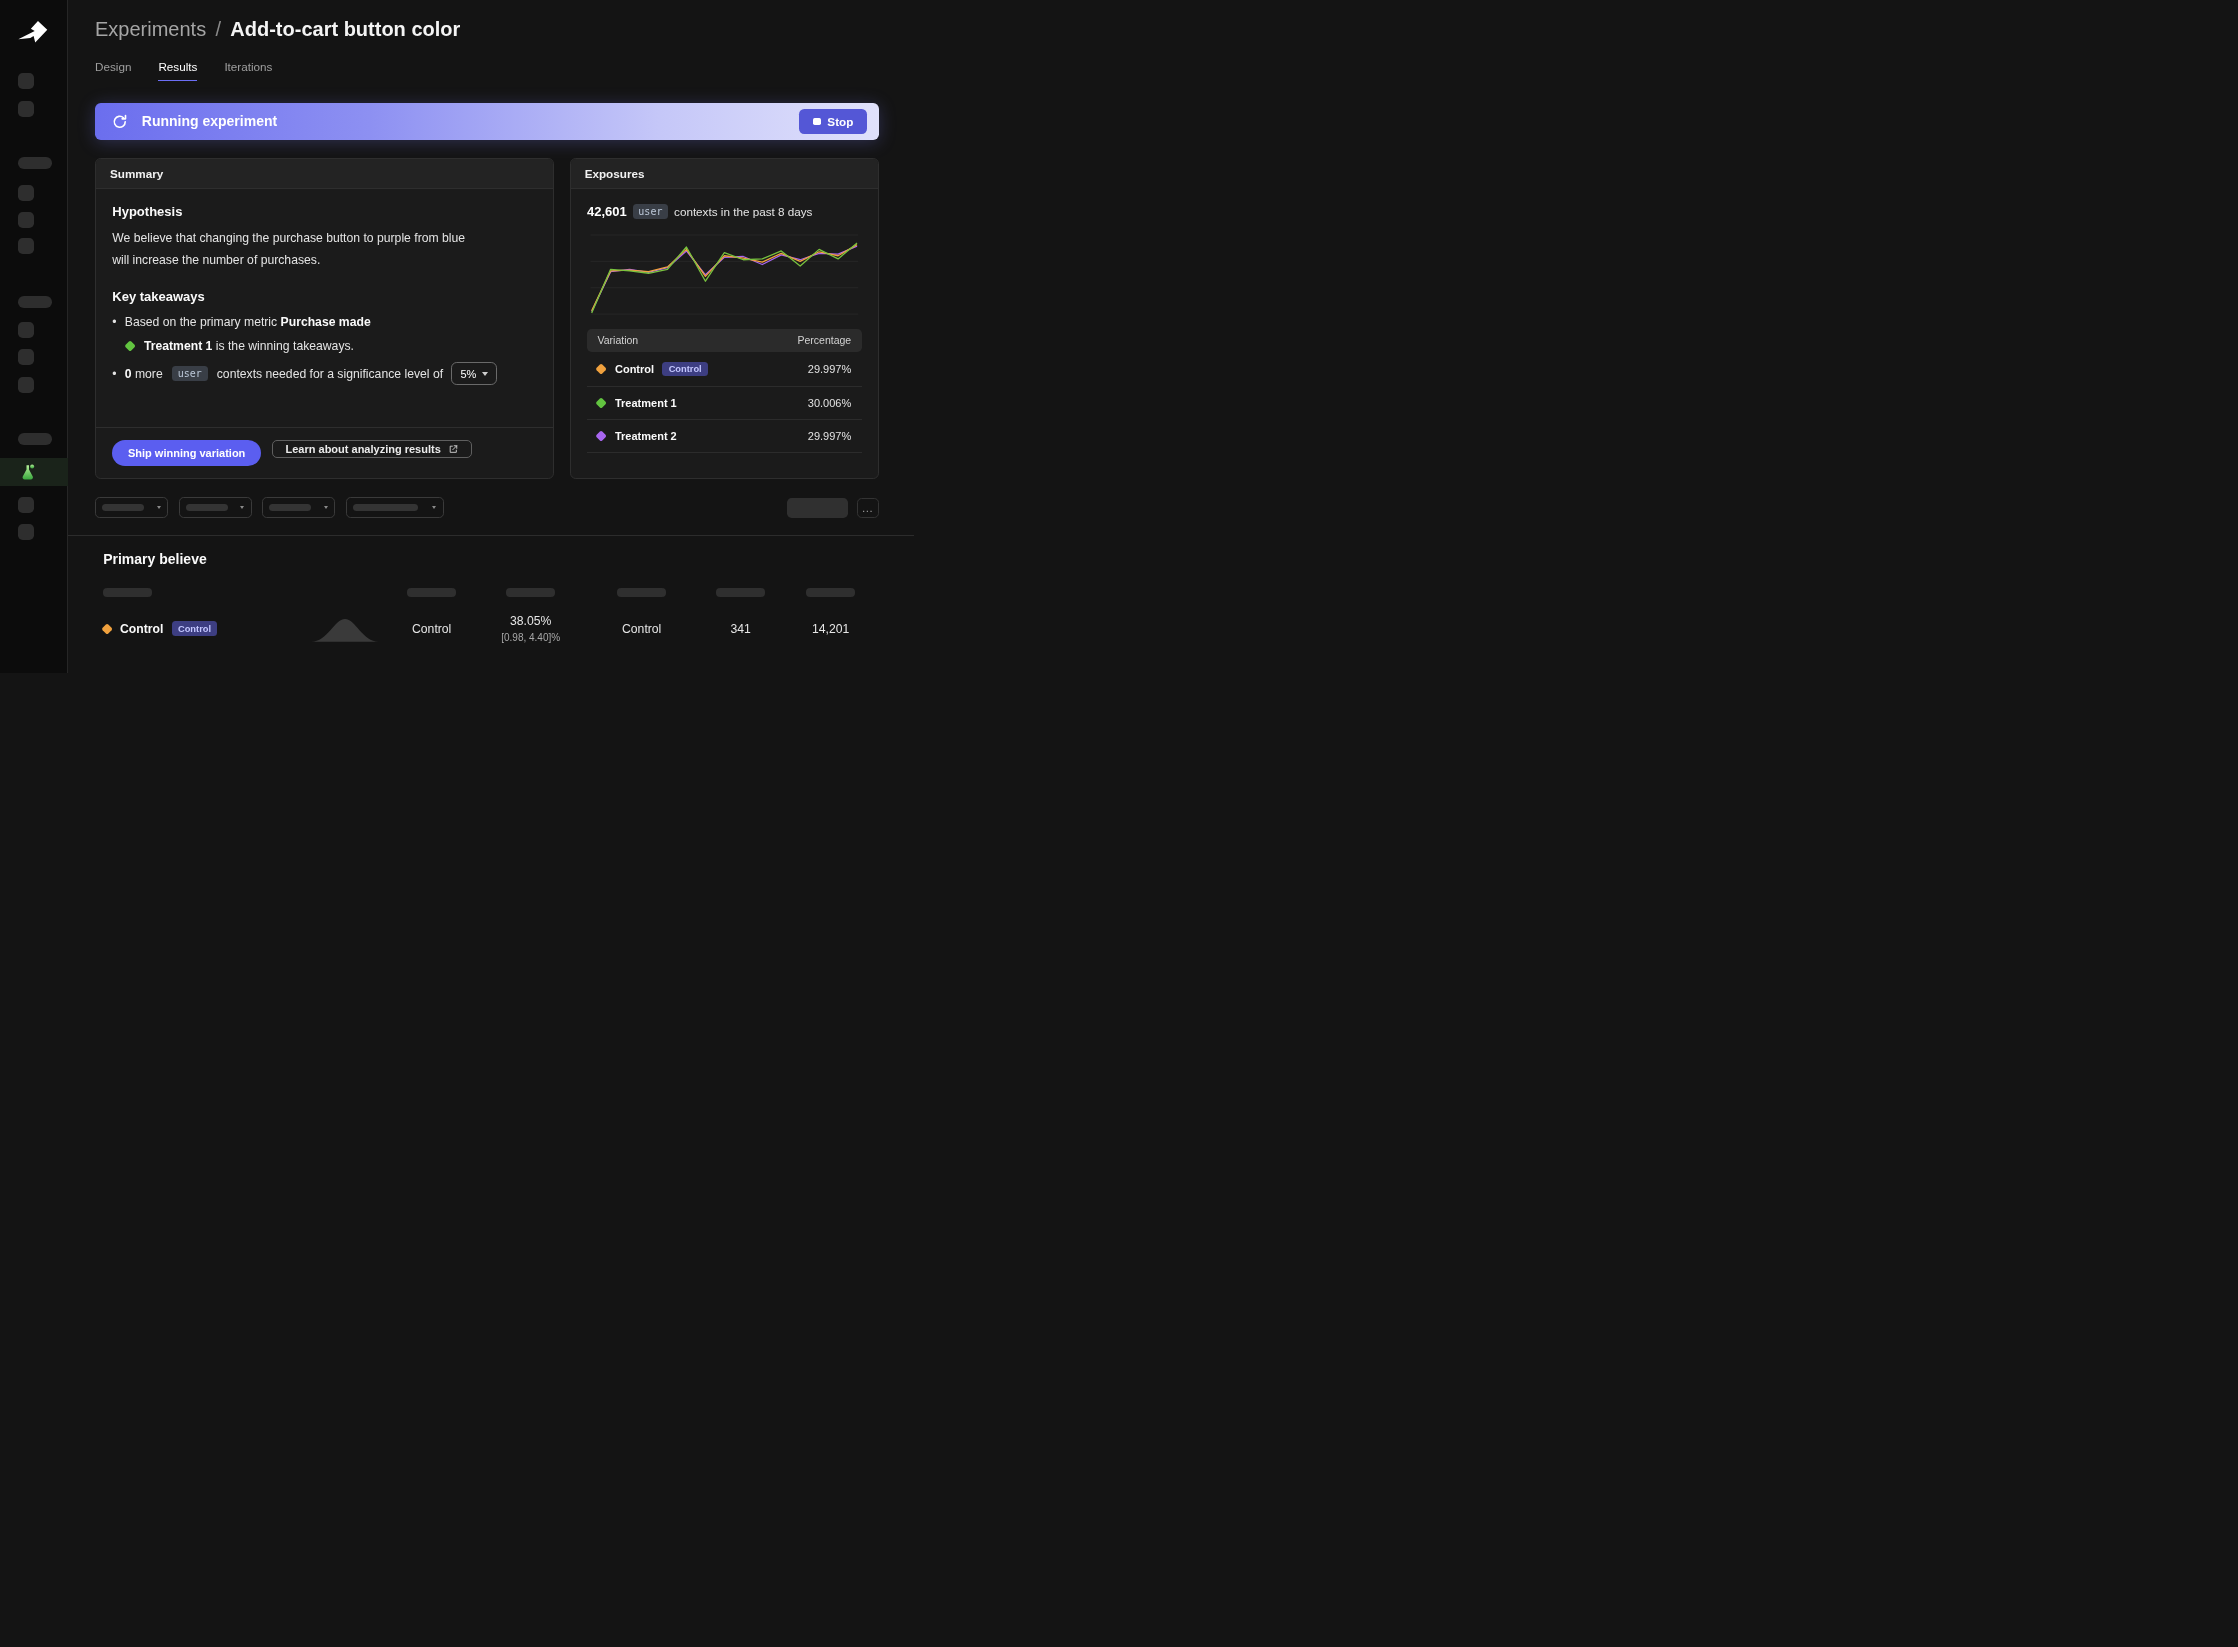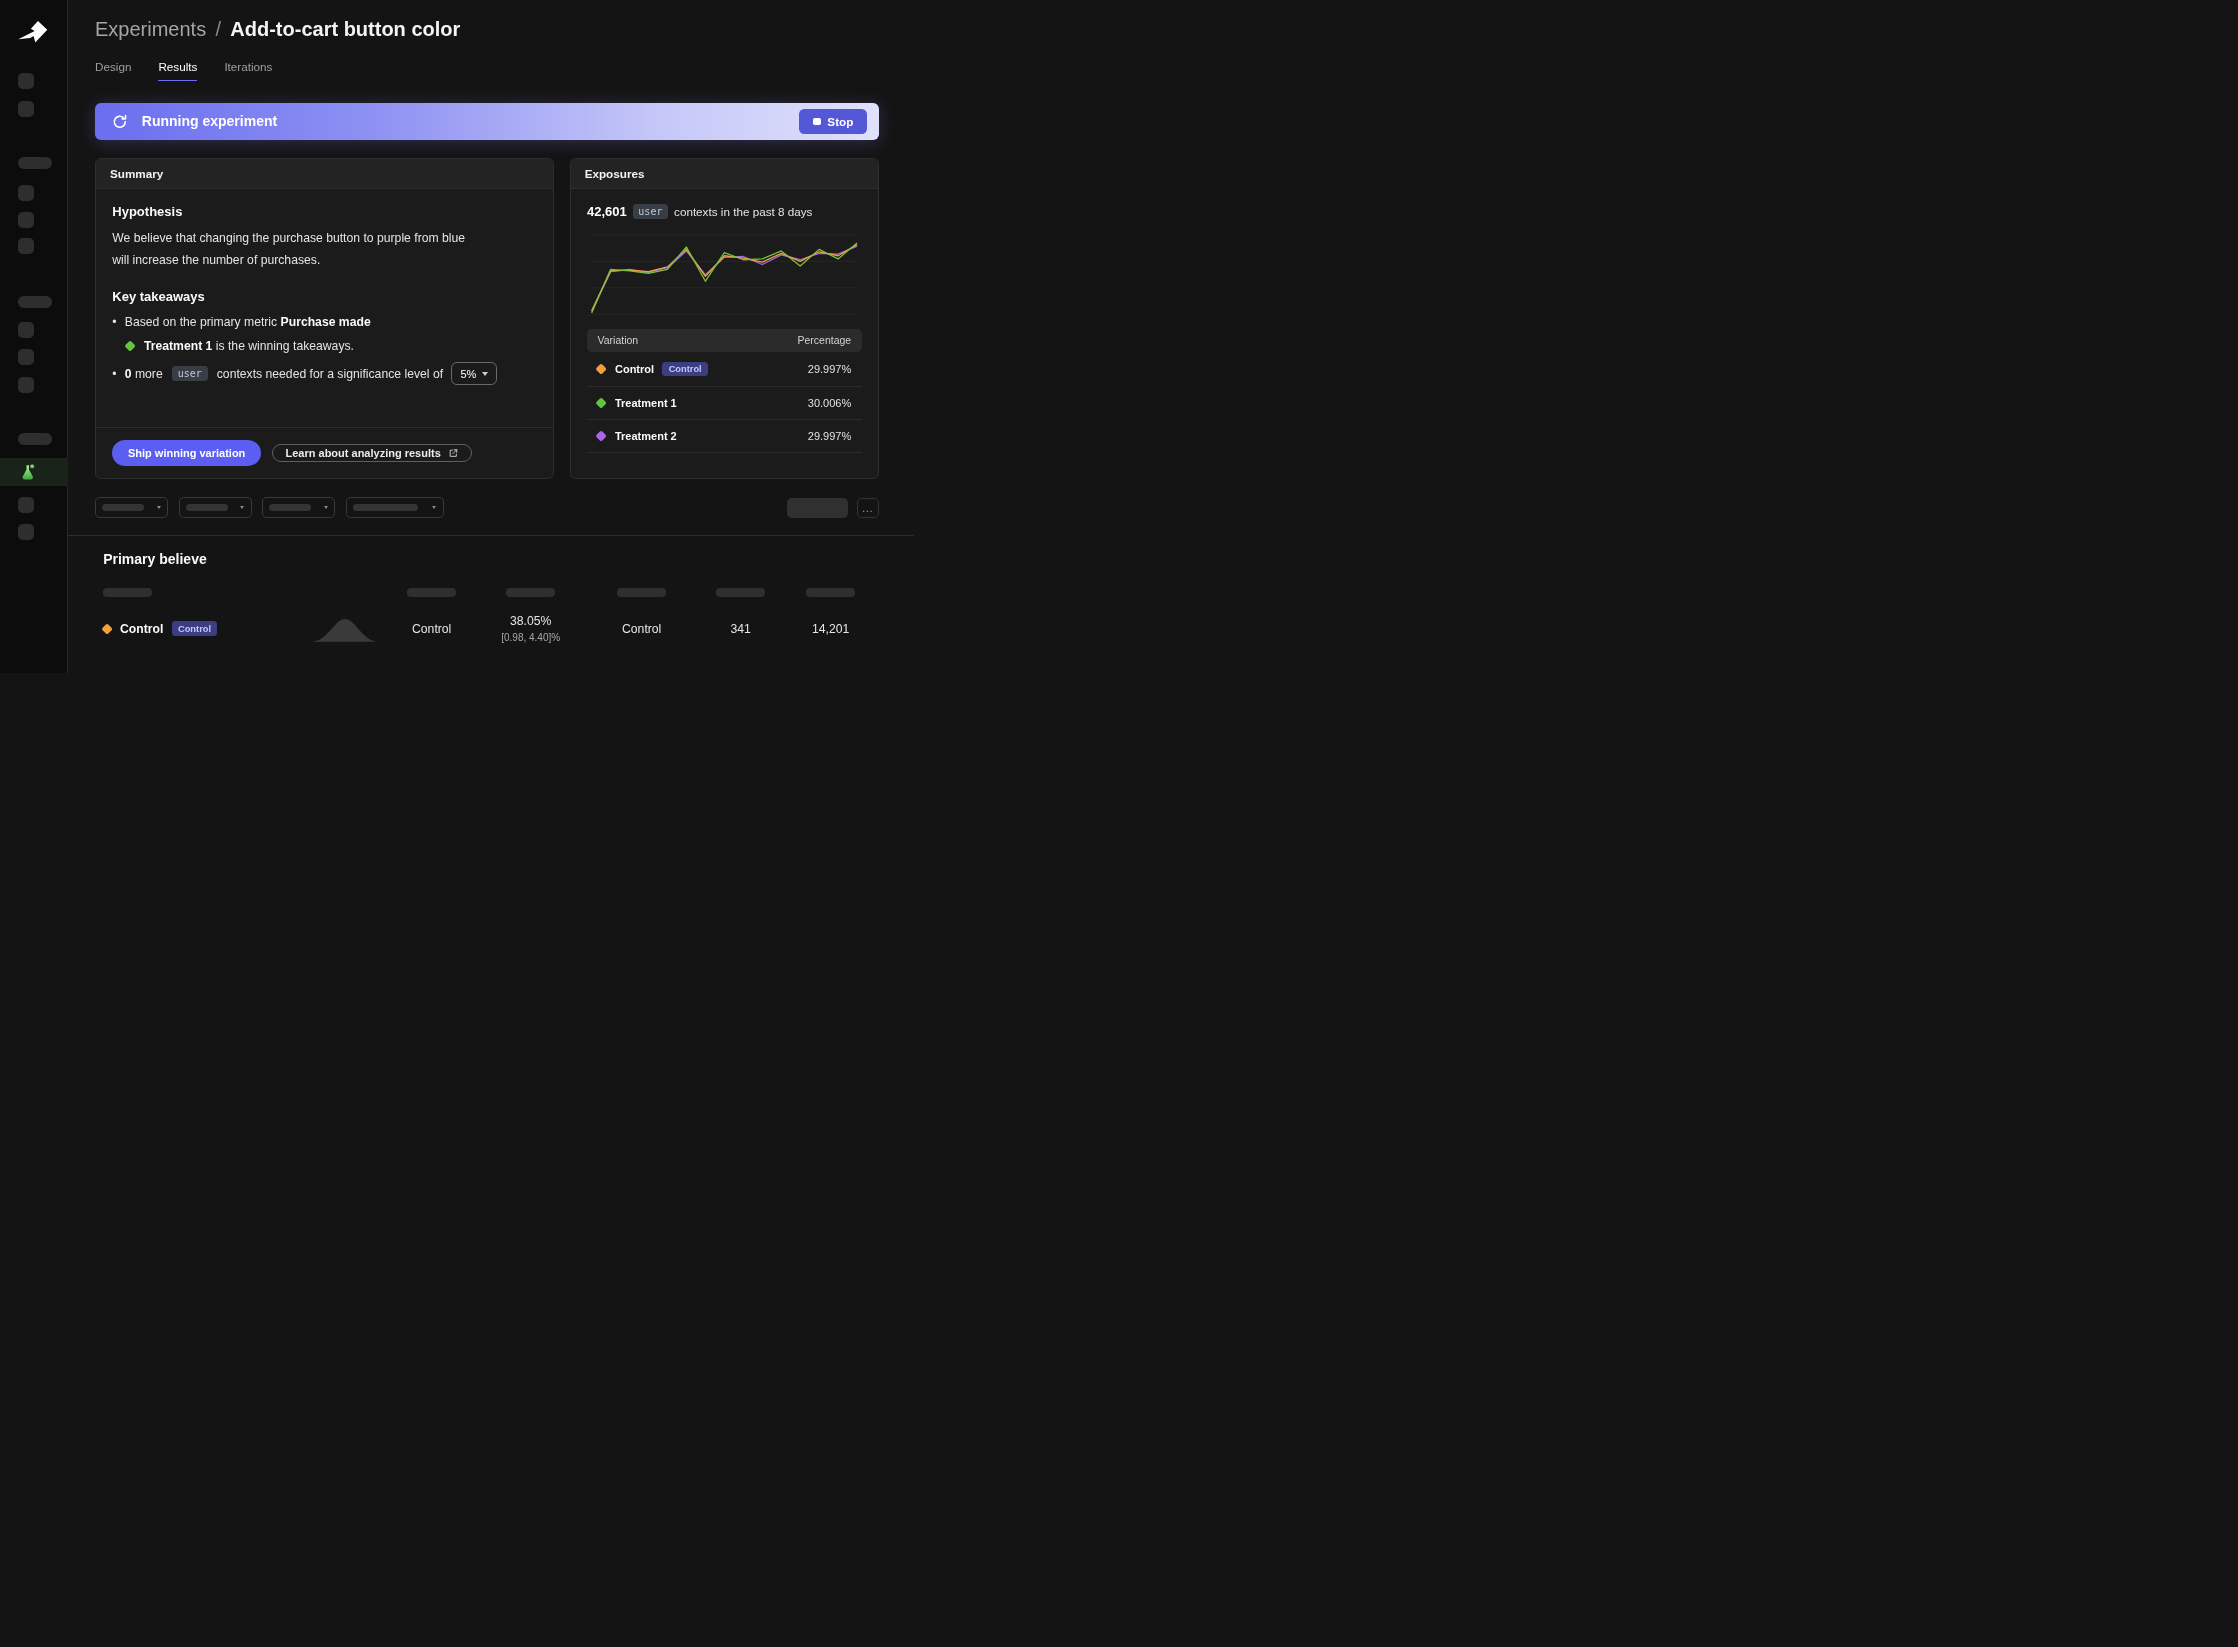--- a/index.html
+++ b/index.html
@@ -80,30 +80,30 @@
     font-family:"DejaVu Sans Mono", monospace; font-size:10px; color:#bcc8d8;
     background:#393e46; border-radius:3.5px; padding:1.7px 5.8px; margin:0 5.8px;
   }
   .sig-select {
     display:inline-flex; align-items:center; gap:5.2px; margin-left:8.2px;
     border:0.6px solid #6a6a6a; border-radius:5.8px; padding:4.7px 8.2px;
     font-size:11px; color:#fff; cursor:pointer;
   }
   .chev { width:0; height:0; border-left:3.5px solid transparent; border-right:3.5px solid transparent; border-top:4.1px solid #cfcfcf; }
   .card-footer {
-    border-top:0.6px solid #2e2e2e; padding:11.7px 16.3px; display:flex; gap:10.5px; align-items:center;margin-top:21px;
+    border-top:0.6px solid #2e2e2e; padding:11.7px 16.3px; display:flex; gap:10.5px; align-items:flex-start;margin-top:21px;
   }
   .btn { font-family:inherit; font-size:11px; cursor:pointer; }
   .btn.primary {
     background:#5b5ef0; color:#fff; font-weight:600; border:none;
     border-radius:13px; padding:7px 15.7px;
   }
   .btn.ghost {
     background:transparent; color:#ececec; font-weight:600;
-    border:0.9px solid #5f5f5f; border-radius:10px; padding:2px 13px;
+    border:0.9px solid #5f5f5f; border-radius:5px; padding:2px 13px;
     display:flex; align-items:center; gap:7px;
   }
   .btn.ghost svg { width:10.5px; height:10.5px; }
 
   
   .exp-count { font-size:11.7px; color:#e4e4e4; display:flex; align-items:center; }
   .exp-count b { font-size:13px; color:#fff; }
   .exp-chart { width:100%; height:89px; margin-top:9.3px; display:block; }
   .exp-table { margin-top:11.7px; }
   .exp-thead {

